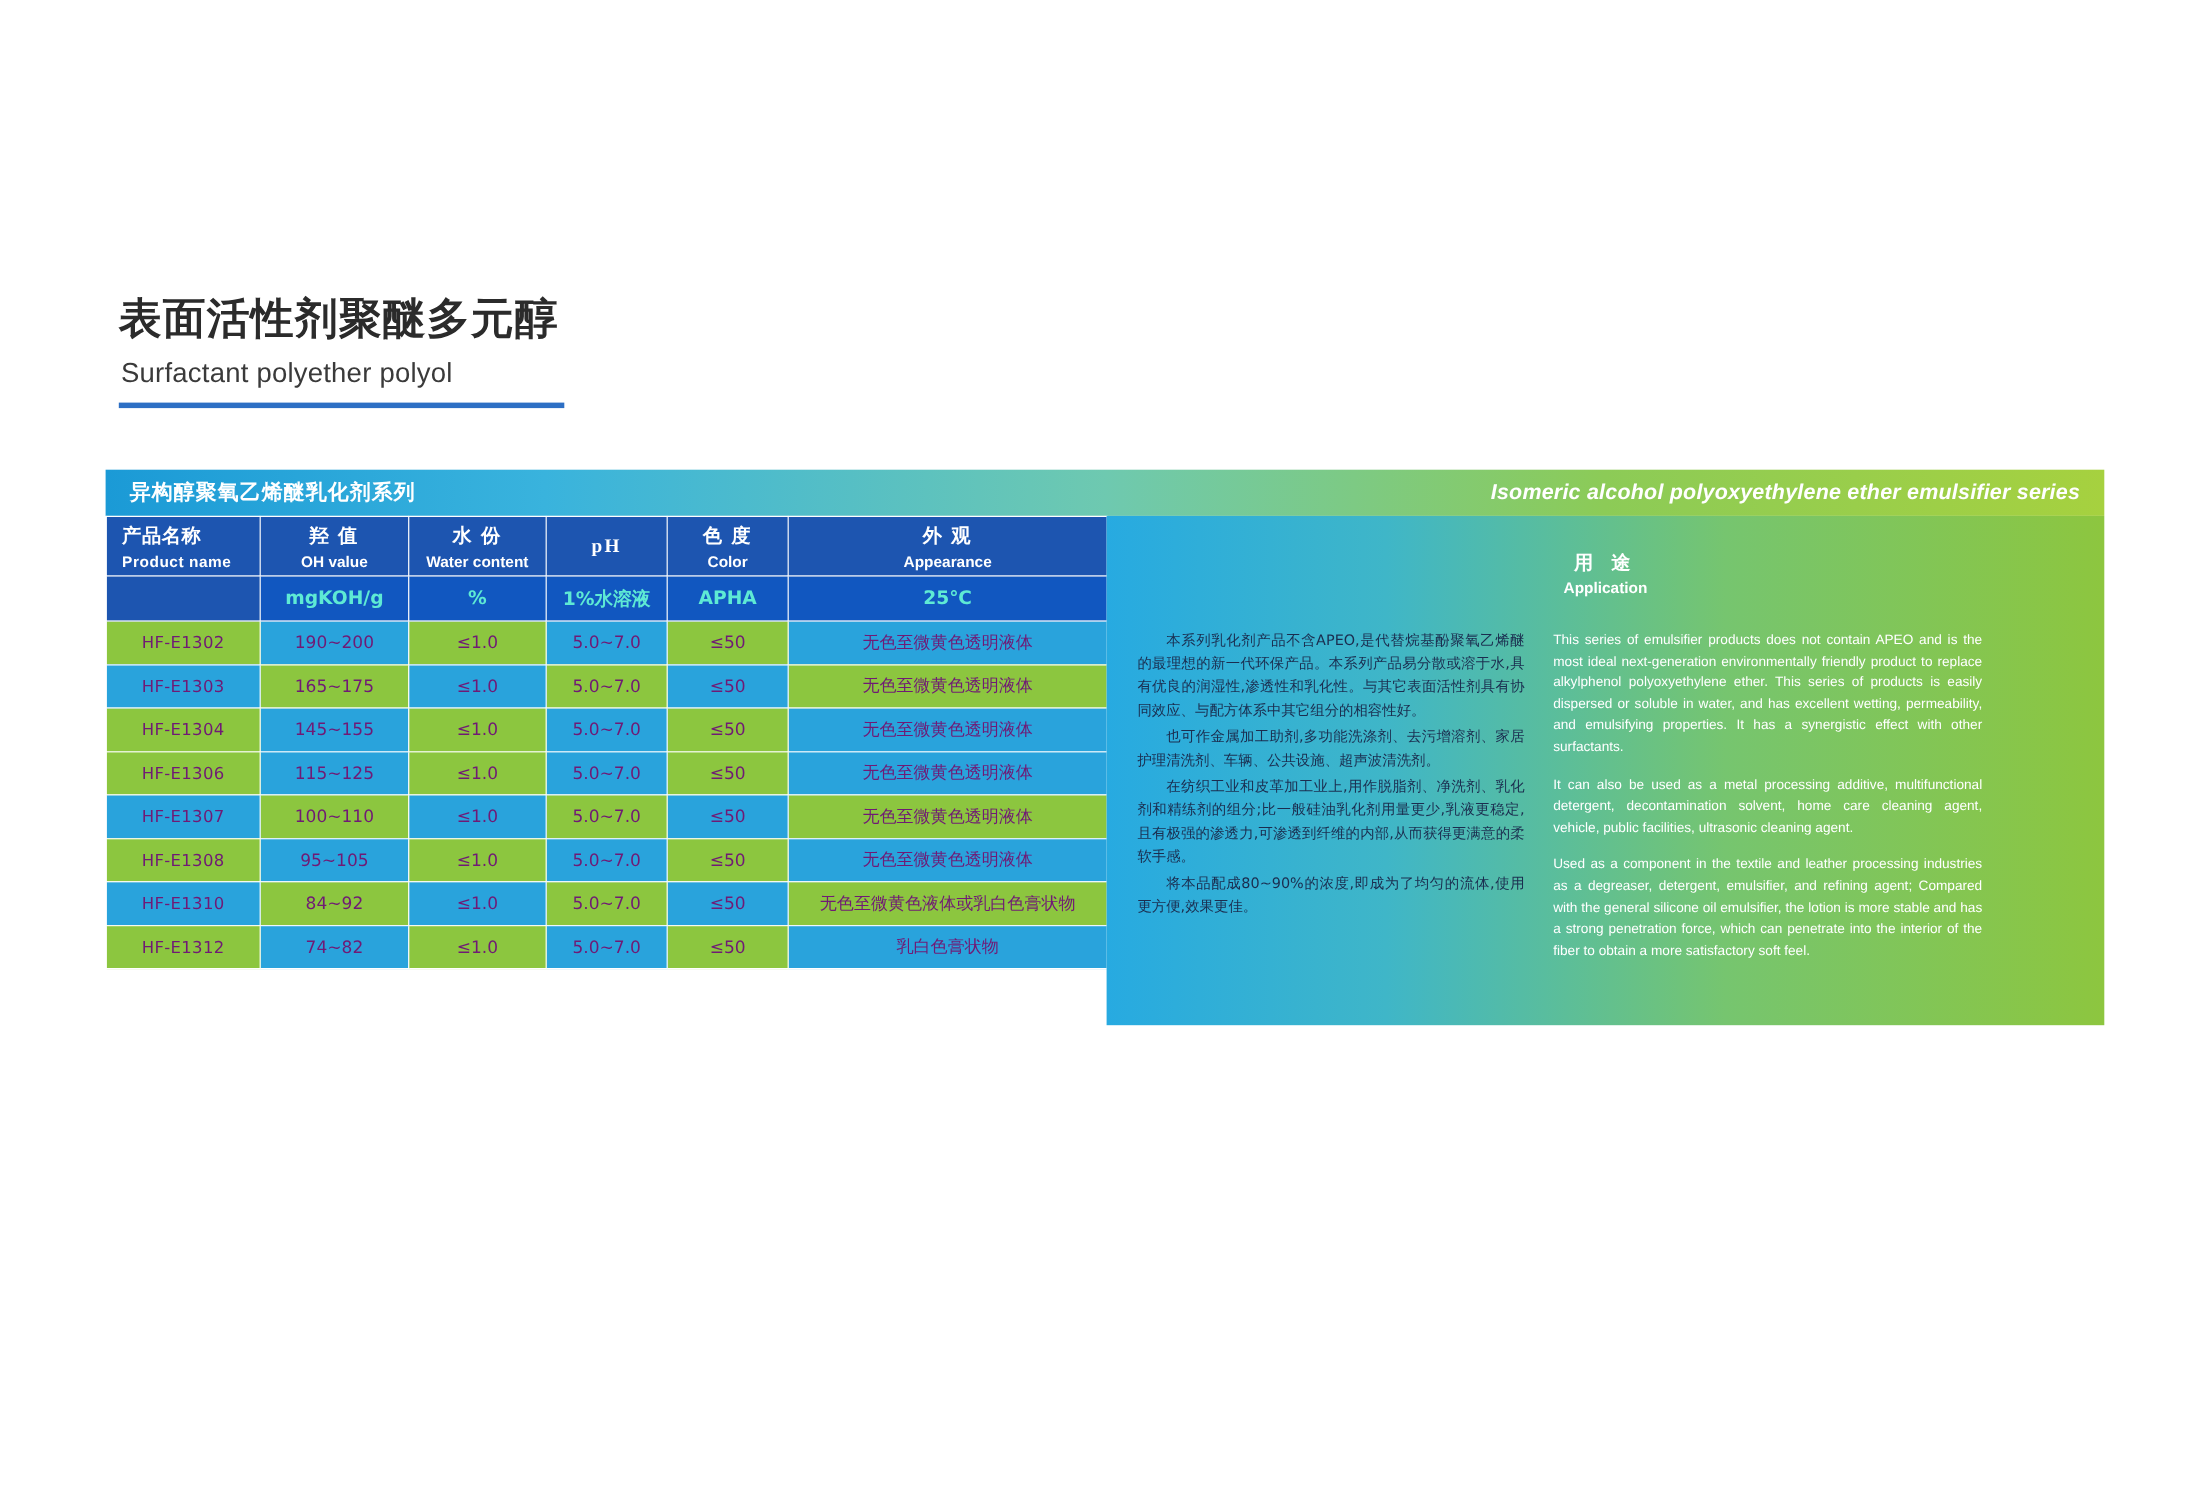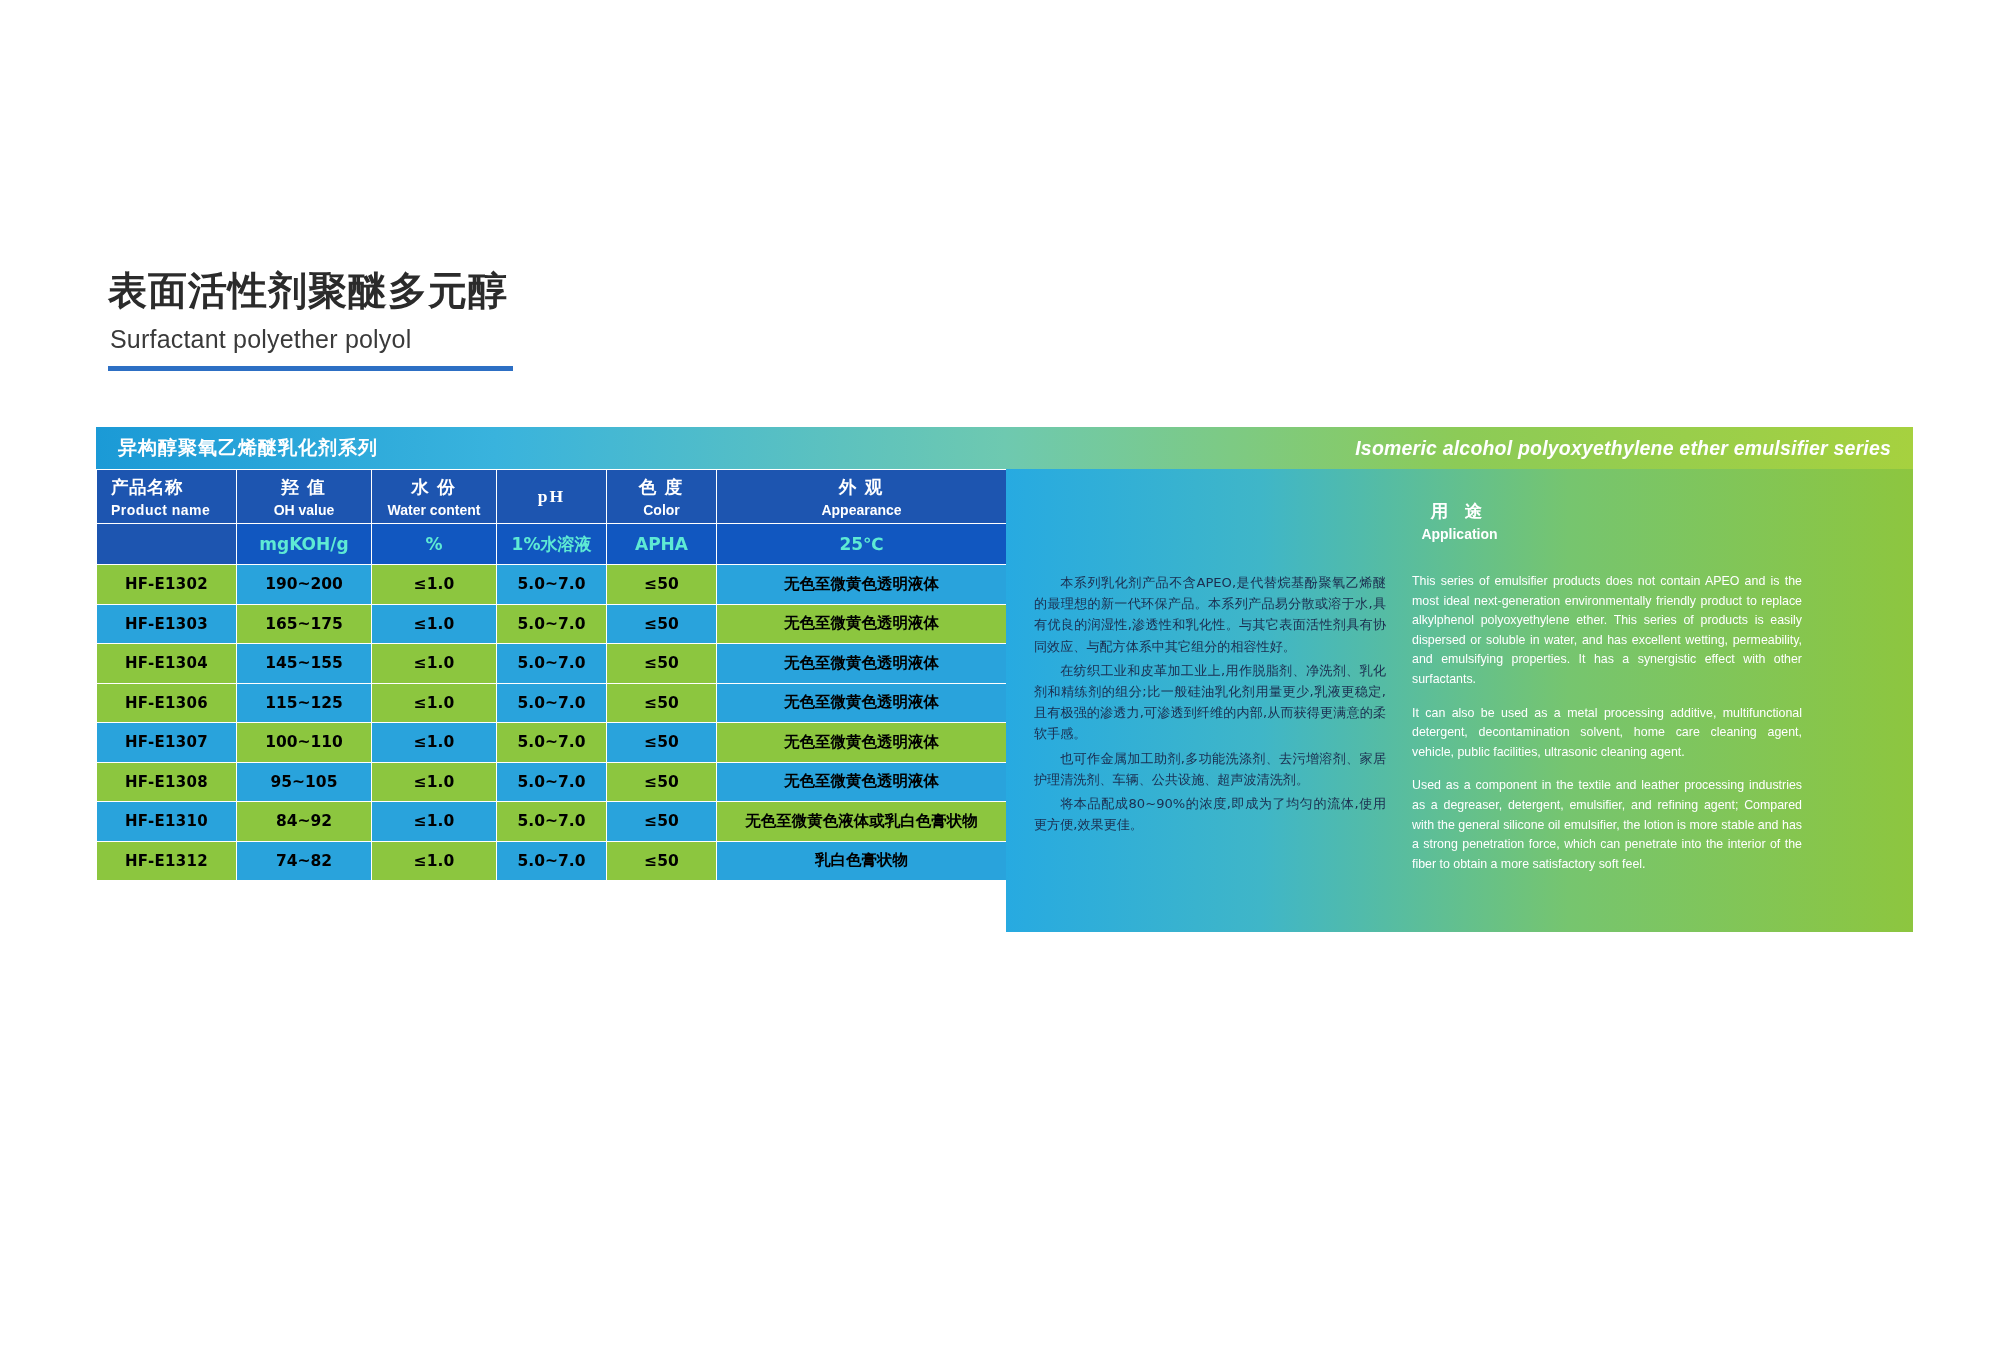--- a/index.html
+++ b/index.html
@@ -146,22 +146,22 @@
   .hdr-main th.first .h-cn,
   .hdr-main th.first .h-en {
     letter-spacing: 0.5px;
     padding-left: 14px;
     text-align: left;
   }
 
   tbody td {
     height: 38.5px;
     font-size: 15.5px;
-    font-weight: bold;
-    color: #000000;
+    font-weight: normal;
+    color: #701a75;
     font-family: "DejaVu Sans", sans-serif;
   }
   td.c-name { font-size: 15px; letter-spacing: 0.3px; }
   td.c-app  { font-size: 15.5px; }
 
   
   .col-a { background: #8cc63f; }   
   .col-b { background: #29a3dc; }   
 
   
@@ -337,22 +337,22 @@
       </div>
 
       <div class="app-panel">
         <div class="app-title">
           <span class="h-cn">用 途</span>
           <span class="h-en">Application</span>
         </div>
         <div class="app-cols">
           <div class="app-cn">
             <p>本系列乳化剂产品不含APEO,是代替烷基酚聚氧乙烯醚的最理想的新一代环保产品。本系列产品易分散或溶于水,具有优良的润湿性,渗透性和乳化性。与其它表面活性剂具有协同效应、与配方体系中其它组分的相容性好。</p>
+            <p>也可作金属加工助剂,多功能洗涤剂、去污增溶剂、家居护理清洗剂、车辆、公共设施、超声波清洗剂。</p>
             <p>在纺织工业和皮革加工业上,用作脱脂剂、净洗剂、乳化剂和精练剂的组分;比一般硅油乳化剂用量更少,乳液更稳定,且有极强的渗透力,可渗透到纤维的内部,从而获得更满意的柔软手感。</p>
-            <p>也可作金属加工助剂,多功能洗涤剂、去污增溶剂、家居护理清洗剂、车辆、公共设施、超声波清洗剂。</p>
             <p>将本品配成80~90%的浓度,即成为了均匀的流体,使用更方便,效果更佳。</p>
           </div>
           <div class="app-en">
             <p>This series of emulsifier products does not contain APEO and is the most ideal next-generation environmentally friendly product to replace alkylphenol polyoxyethylene ether. This series of products is easily dispersed or soluble in water, and has excellent wetting, permeability, and emulsifying properties. It has a synergistic effect with other surfactants.</p>
             <p>It can also be used as a metal processing additive, multifunctional detergent, decontamination solvent, home care cleaning agent, vehicle, public facilities, ultrasonic cleaning agent.</p>
             <p>Used as a component in the textile and leather processing industries as a degreaser, detergent, emulsifier, and refining agent; Compared with the general silicone oil emulsifier, the lotion is more stable and has a strong penetration force, which can penetrate into the interior of the fiber to obtain a more satisfactory soft feel.</p>
           </div>
         </div>
       </div>
 

